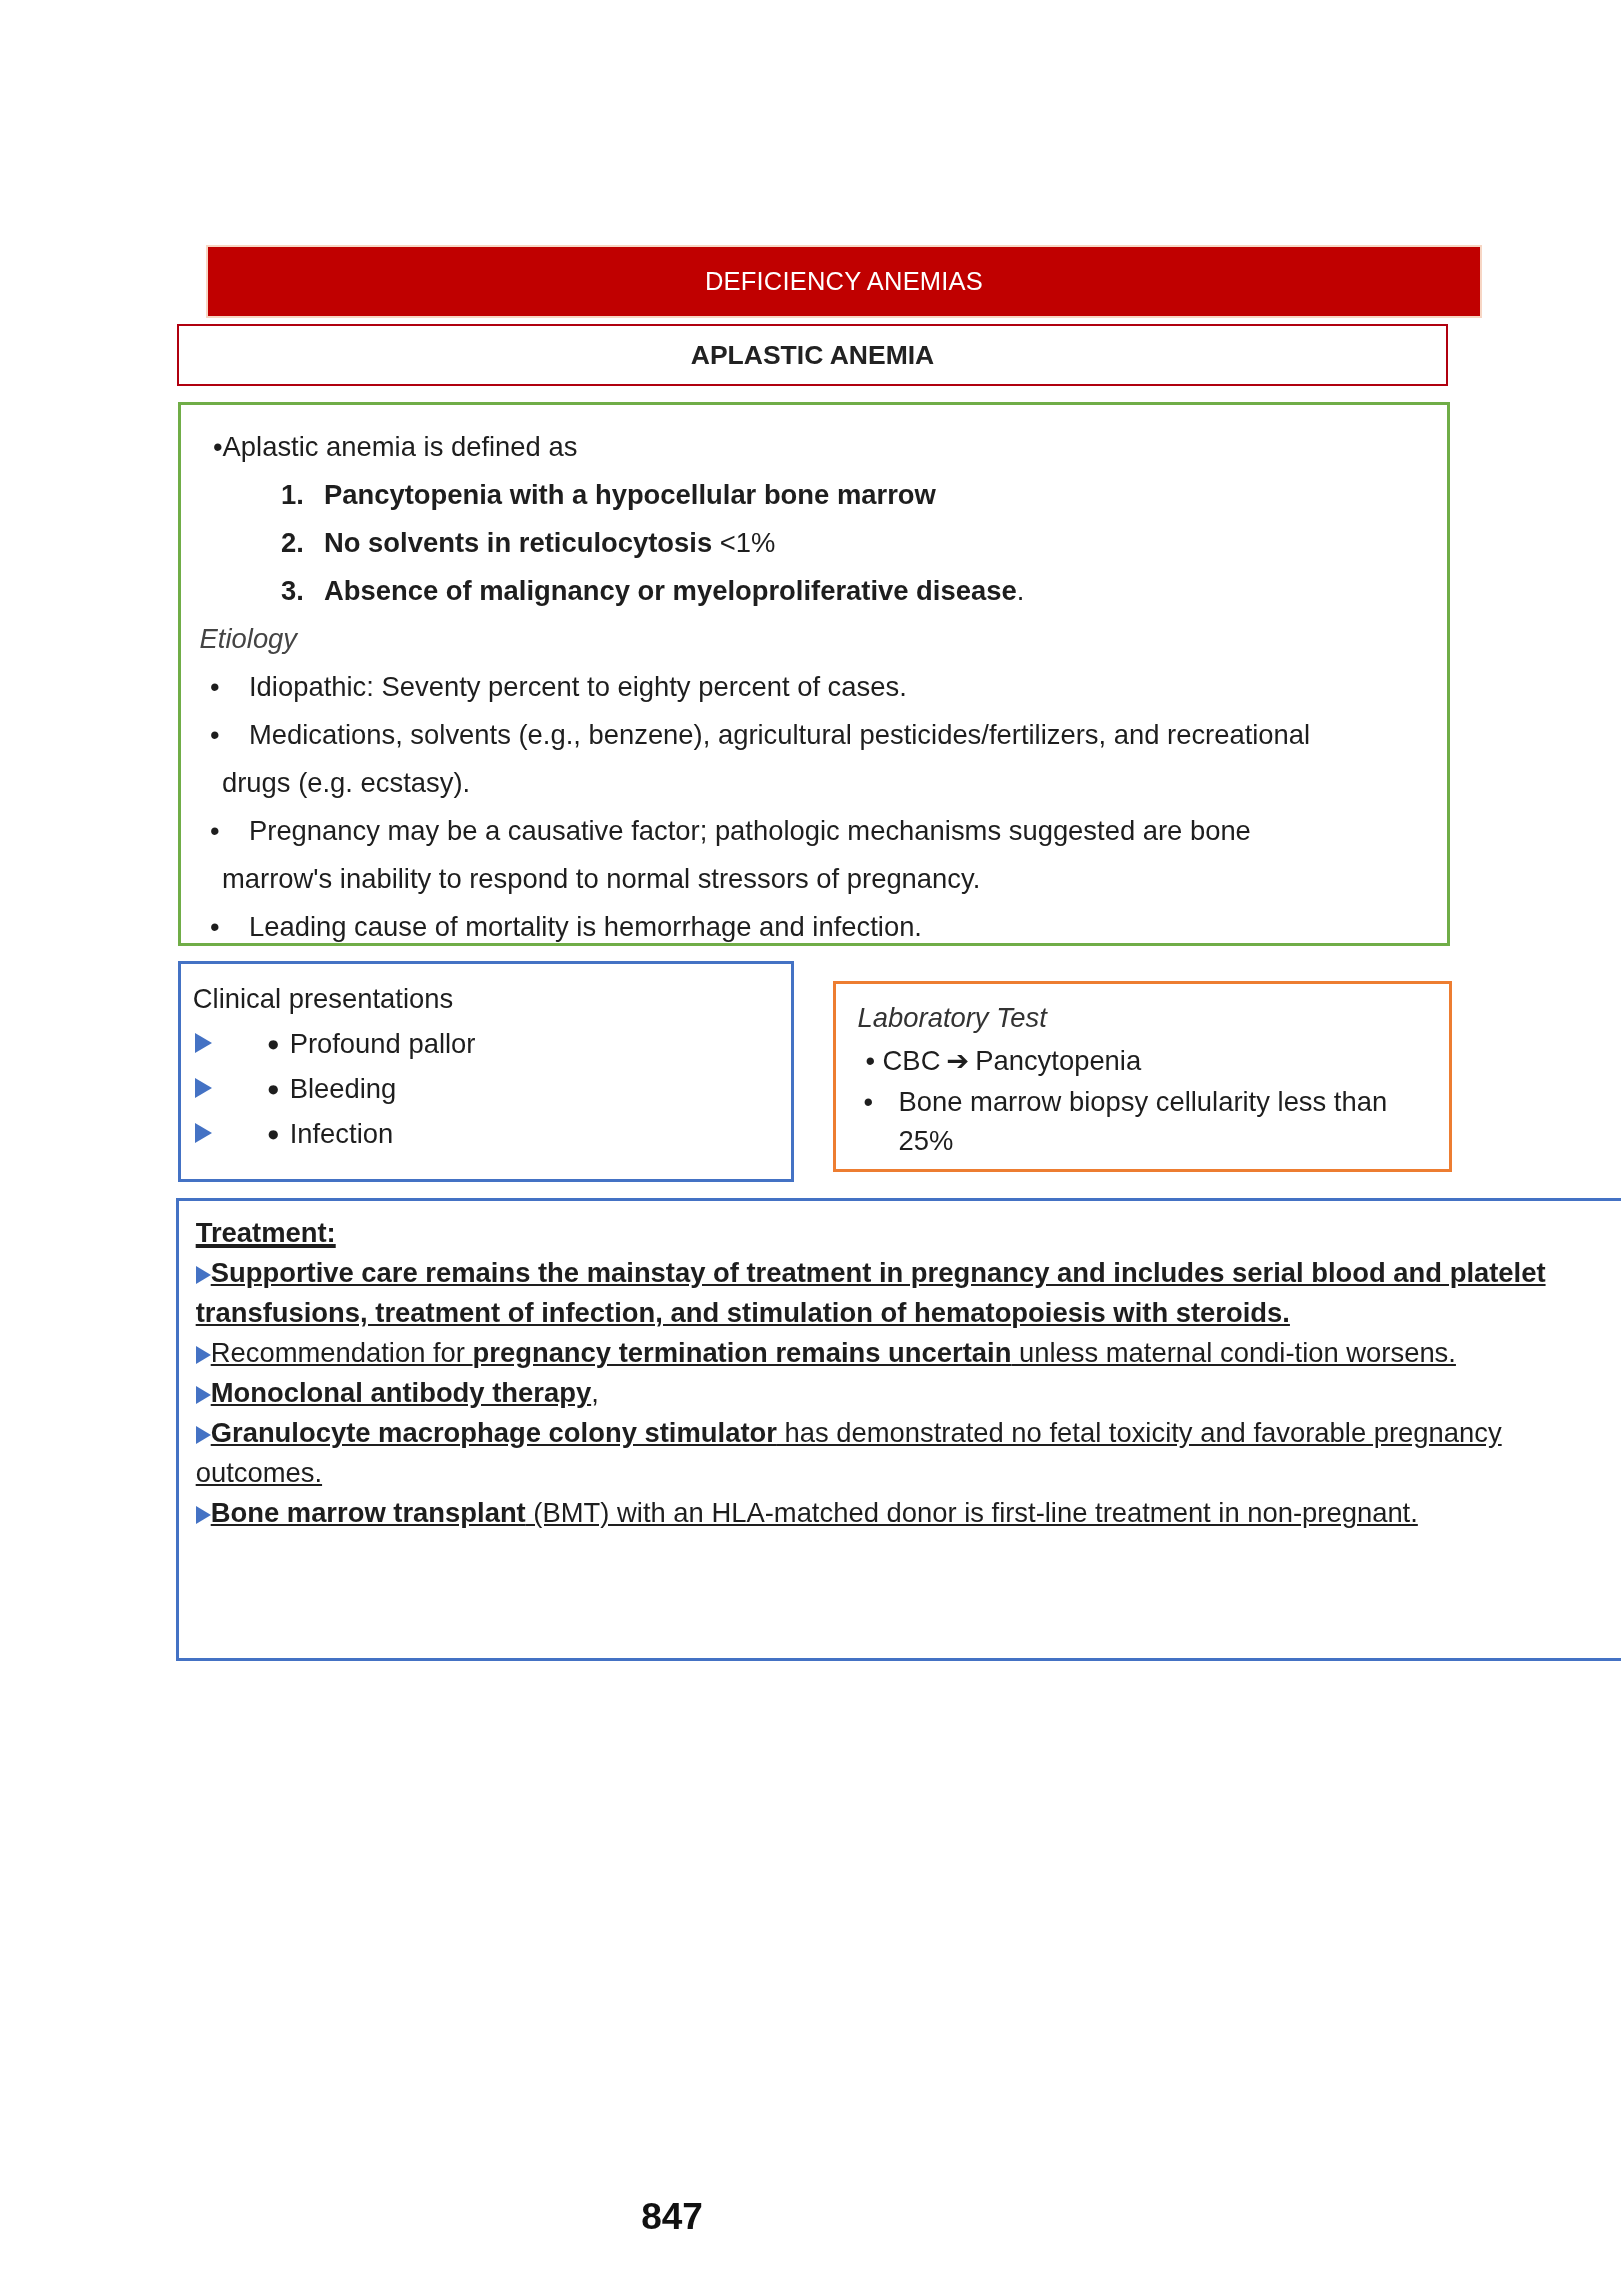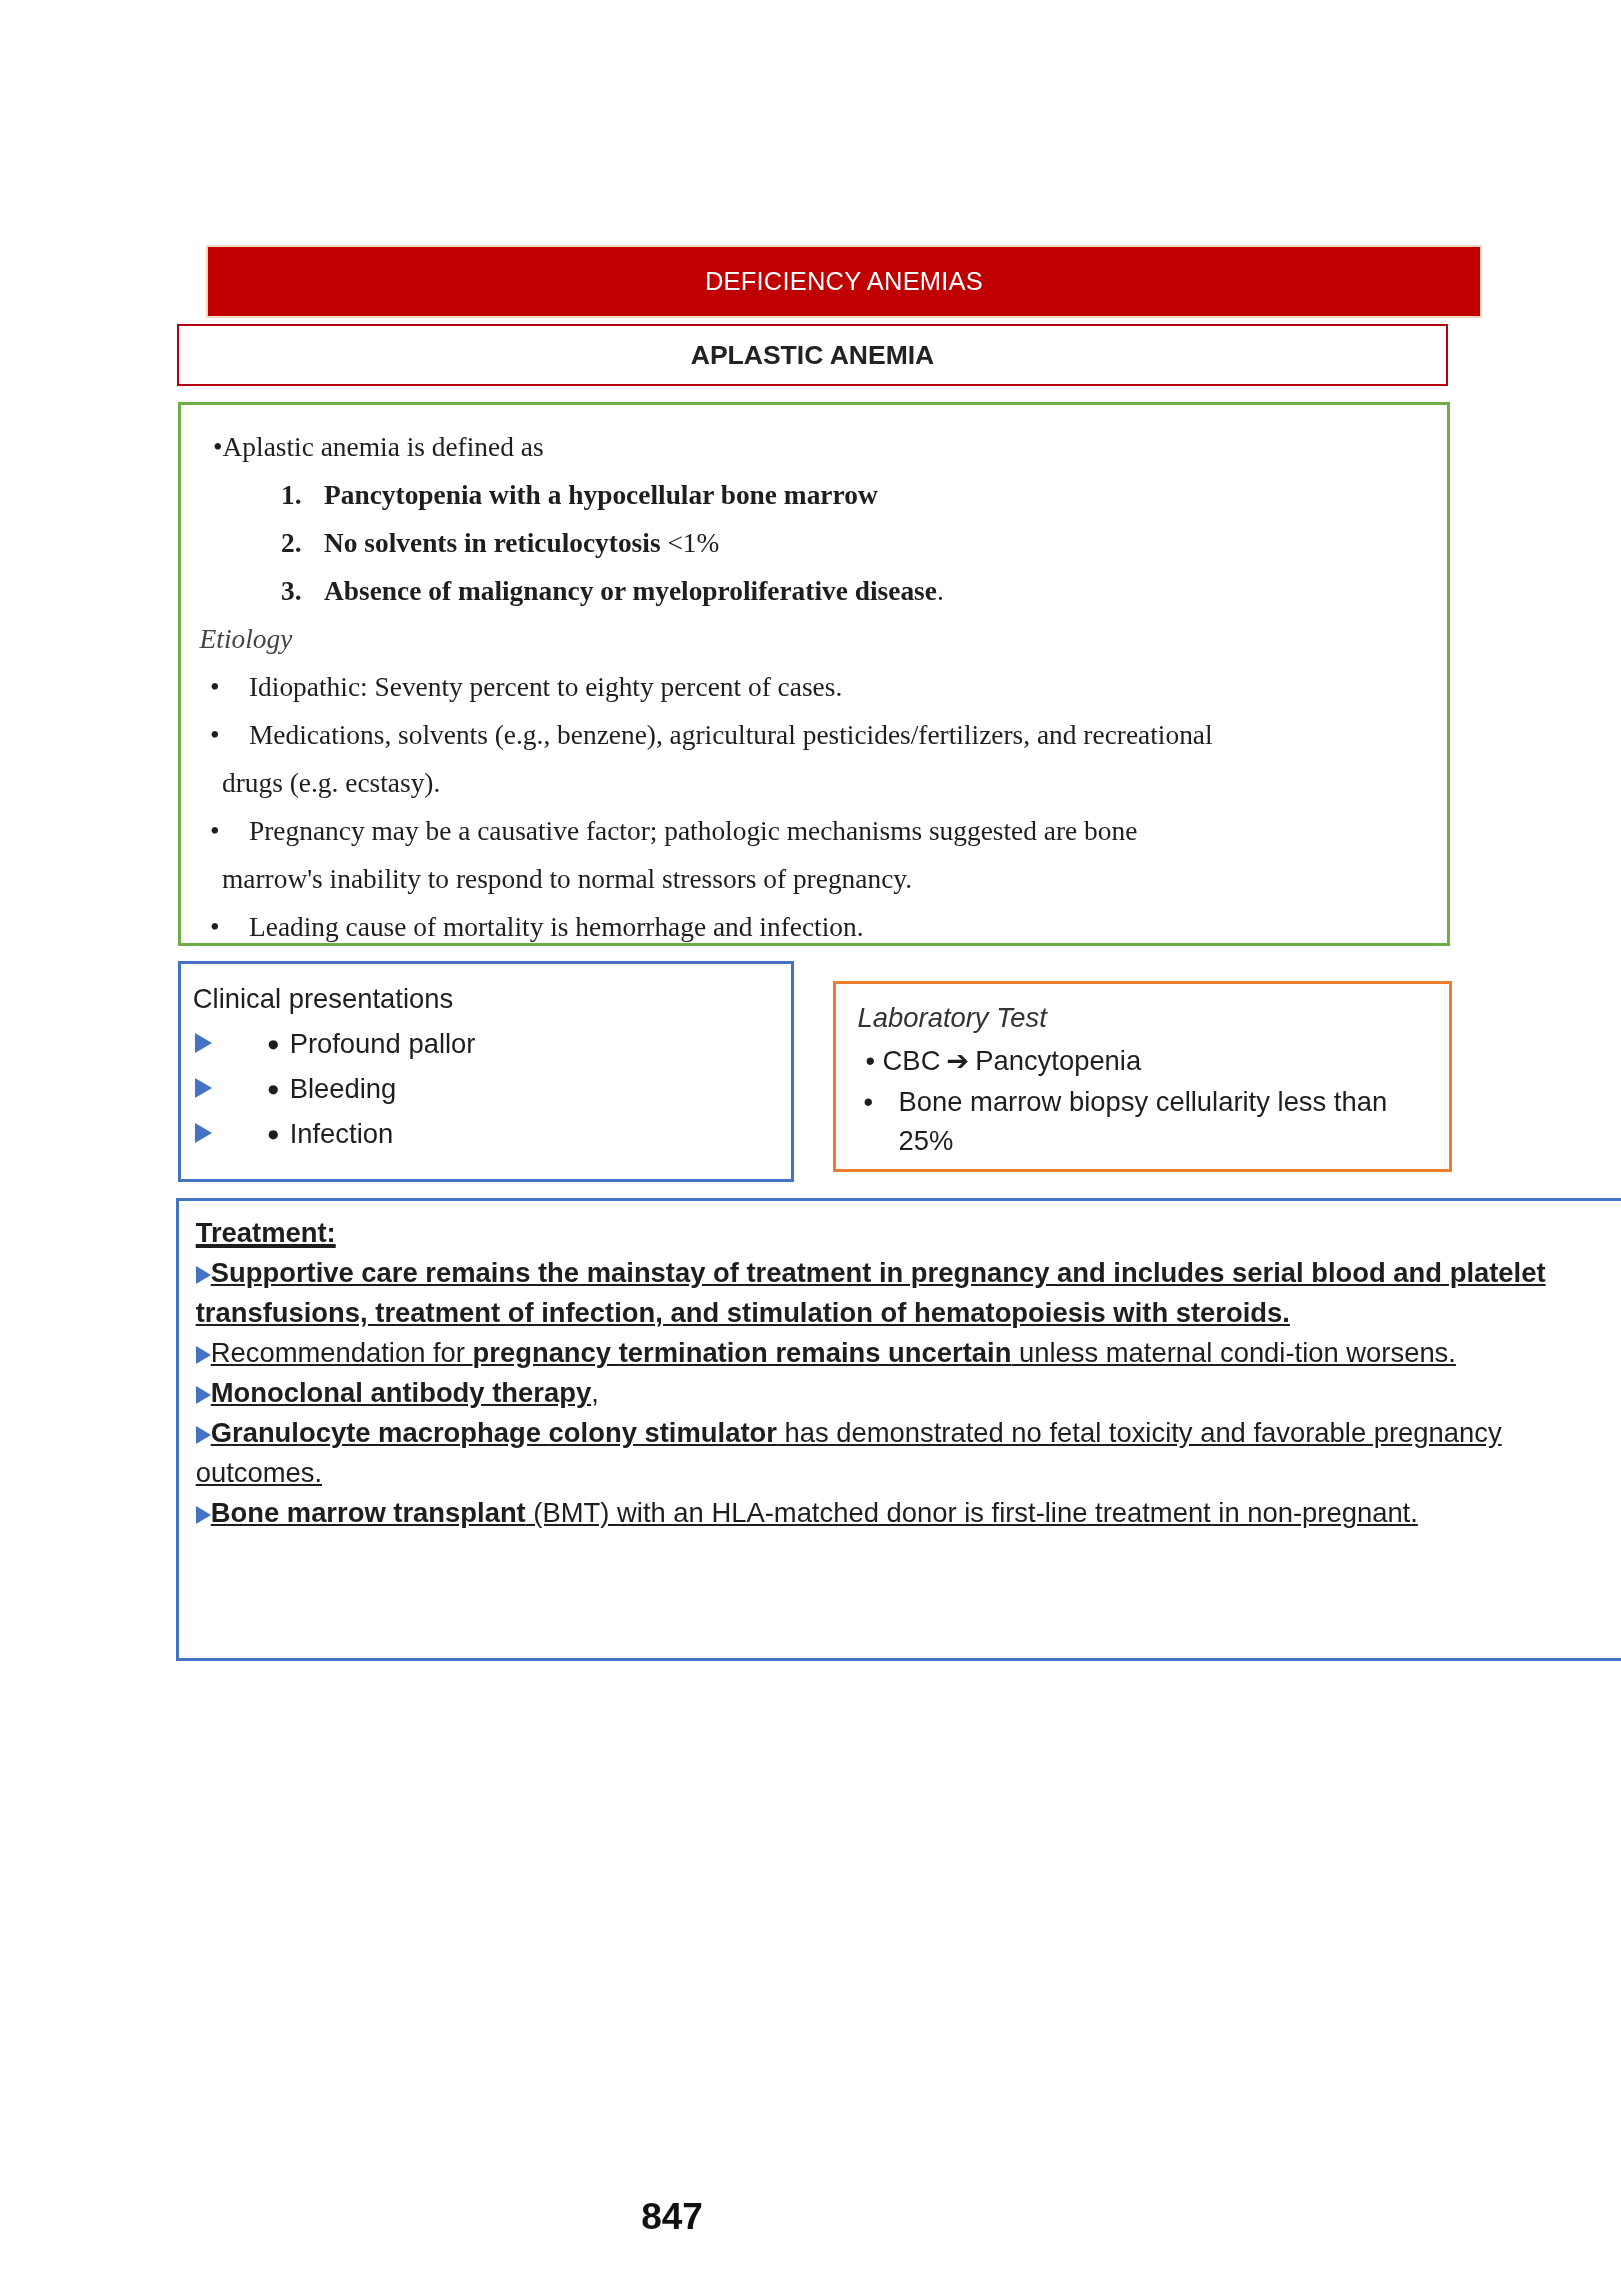--- a/index.html
+++ b/index.html
@@ -42,21 +42,20 @@
       color: #222;
     }
 
     
     #defbox {
       left: 178px; top: 402px; width: 1272px; height: 544px;
       border: 3.9px solid #70ad47;
       padding: 17.6px 0 0 0;
       font-size: 27.4px;
       line-height: 48px;
-      font-family: Liberation Serif, serif;
     }
     .def-intro { padding-left: 32px; }
     .def-list { padding-left: 100px; }
     .def-list .num { display: inline-block; width: 43px; font-weight: bold; }
     .def-list .bold { font-weight: bold; }
     .etiology { padding-left: 18.6px; font-style: italic; color: #444; }
     .eti-item { padding-left: 29px; }
     .eti-item .dot { display: inline-block; width: 39px; }
     .eti-cont { padding-left: 41px; }
 

